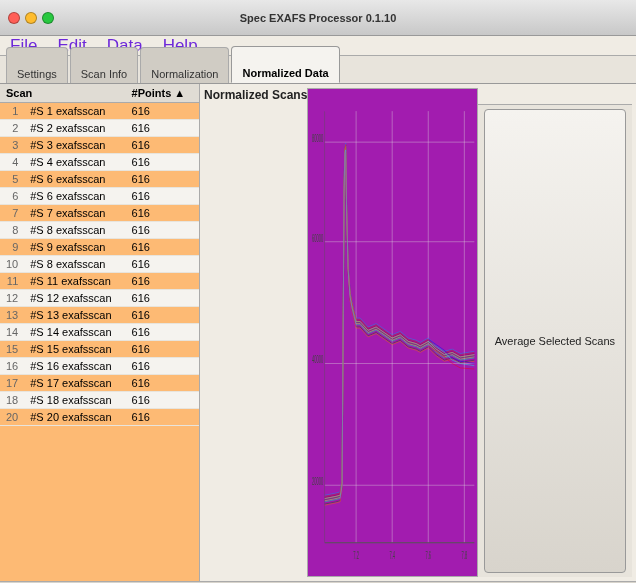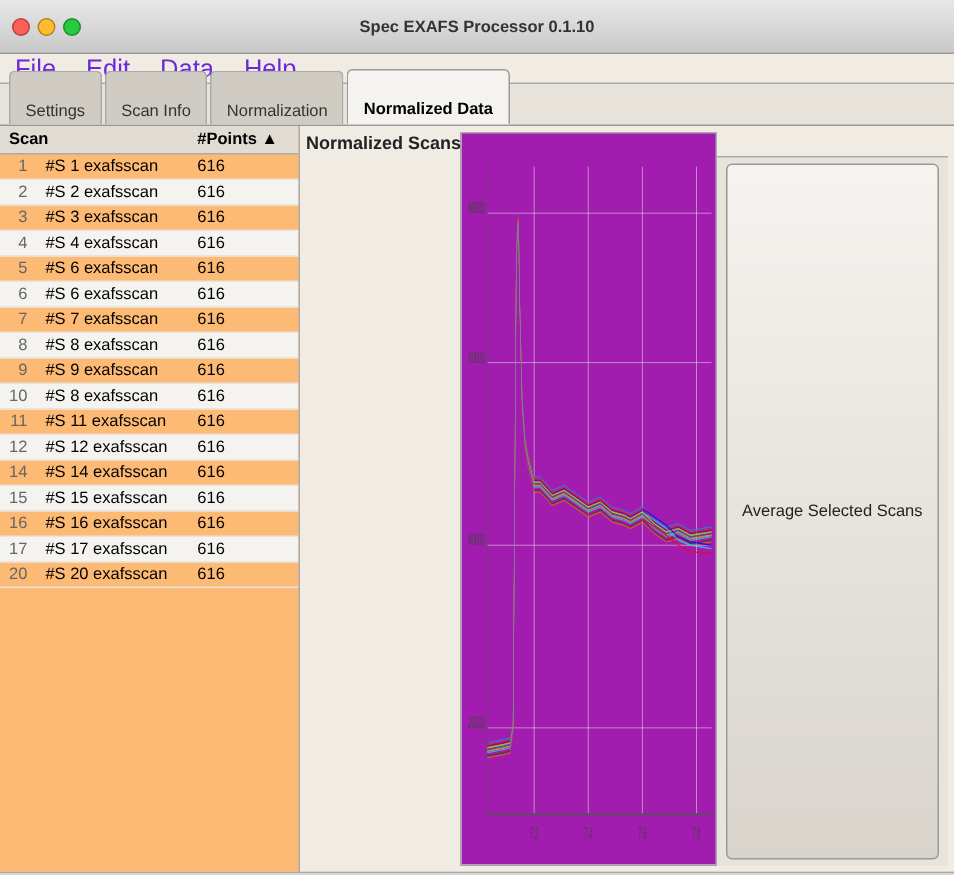--- a/index.html
+++ b/index.html
@@ -286,37 +286,47 @@
     <td class="row-num">11</td>
     <td>#S 11  exafsscan</td>
     <td>616</td>
   </tr>
             <tr>
     <td class="row-num">12</td>
     <td>#S 12  exafsscan</td>
     <td>616</td>
   </tr>
             <tr>
+    <td class="row-num">13</td>
+    <td>#S 13  exafsscan</td>
+    <td>616</td>
+  </tr>
+            <tr>
     <td class="row-num">14</td>
     <td>#S 14  exafsscan</td>
     <td>616</td>
   </tr>
             <tr>
     <td class="row-num">15</td>
     <td>#S 15  exafsscan</td>
     <td>616</td>
   </tr>
             <tr>
     <td class="row-num">16</td>
     <td>#S 16  exafsscan</td>
     <td>616</td>
   </tr>
             <tr>
     <td class="row-num">17</td>
     <td>#S 17  exafsscan</td>
+    <td>616</td>
+  </tr>
+            <tr>
+    <td class="row-num">18</td>
+    <td>#S 18  exafsscan</td>
     <td>616</td>
   </tr>
             <tr>
     <td class="row-num">20</td>
     <td>#S 20  exafsscan</td>
     <td>616</td>
   </tr>
           </tbody>
       </table>
     </div>

